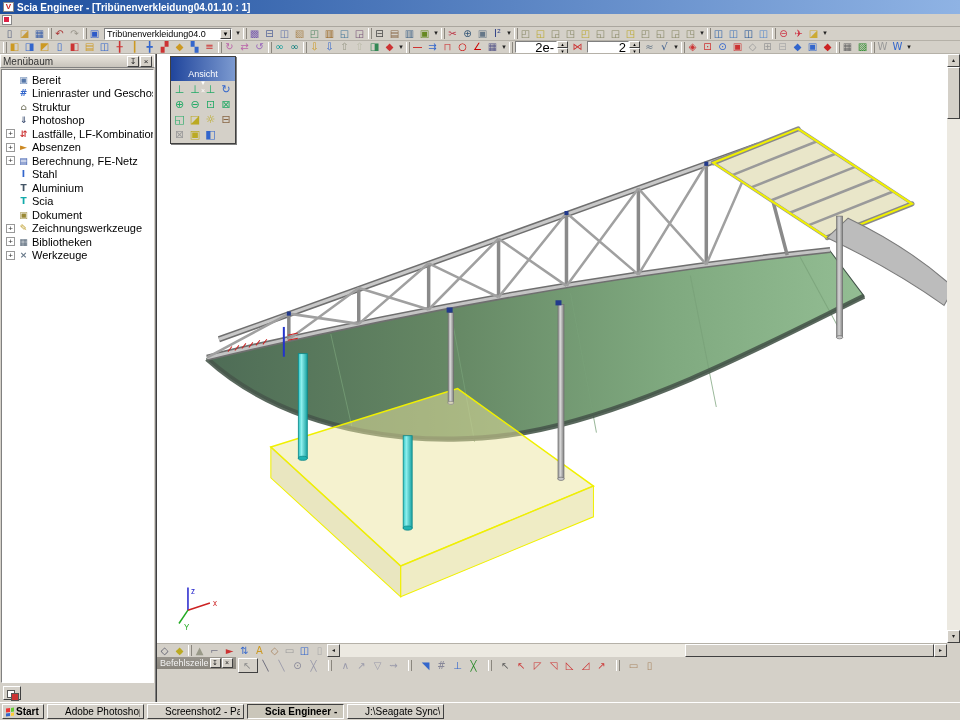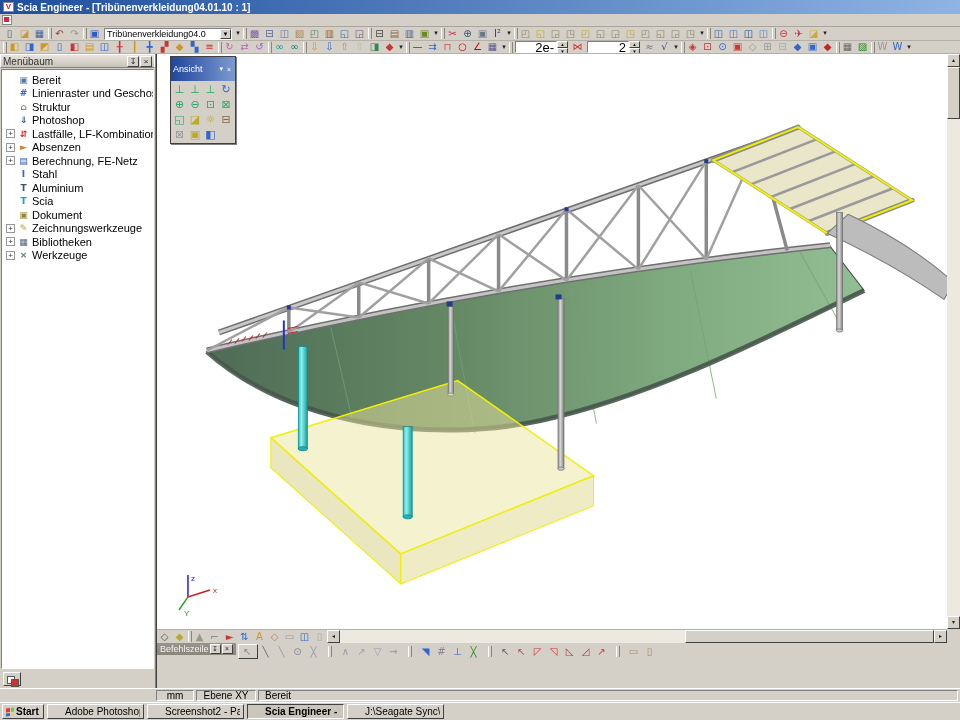--- a/index.html
+++ b/index.html
@@ -52,21 +52,21 @@
   .dock-tab::before { content:""; position:absolute; left:3px; top:3px; width:6px; height:6px; background:#fff; border:1px solid #555; }
   .dock-tab::after { content:""; position:absolute; left:7px; top:6px; width:6px; height:6px; background:#c33; border:1px solid #555; }
 
   .rcol { flex: 1; display: flex; flex-direction: column; min-width: 0; }
   .viewport { flex: 1; position: relative; background: #fff; border-left: 1px solid #404040; min-height: 0; }
   .canvas { position: absolute; left: 0; top: 0; right: 13px; bottom: 14px; background: #fff; overflow: hidden; }
   .canvas svg { width: 100%; height: 100%; display: block; }
 
   
   .ansicht { position: absolute; left: 13px; top: 2px; width: 66px; background: var(--chrome); border: 1px solid #404040; box-shadow: 1px 1px 0 #808080; z-index: 5; }
-  .ahead { height: 11px; background: linear-gradient(to right,#20459c,#7c9ad0); color: #fff; font-size: 9px; display: flex; align-items: center; padding: 12px 2px; }
+  .ahead { height: 11px; background: linear-gradient(to right,#20459c,#7c9ad0); color: #fff; font-size: 9px; display: flex; align-items: center; padding: 12px 2px; flex-direction: column; }
   .ahead .atitle { flex: 1; line-height: 10px; }
   .ahead .abtn { font-size: 7px; padding: 0 2px; color: #fff; }
   .agrid { display: grid; grid-template-columns: repeat(4, 1fr); padding: 1px; }
   .agrid .ticn { width: 15px; height: 15px; }
   .agrid .ticn b { font-size: 11px; }
 
   
   .vscroll { position: absolute; right: 0; top: 0; bottom: 14px; width: 13px; background: #ece9e1; display: flex; flex-direction: column; }
   .sbtn { width: 13px; height: 13px; background: var(--chrome); border: 1px solid; border-color: #fff #404040 #404040 #fff; font-size: 6px; line-height: 11px; text-align: center; flex: 0 0 auto; color: #222; }
   .vthumb { height: 52px; background: var(--chrome); border: 1px solid; border-color: #fff #404040 #404040 #fff; flex: 0 0 auto; }
@@ -829,26 +829,20 @@
               </span>
               <span class="ticn" style="--c: #aa8866;">
                 <b>▯</b>
               </span>
           </span>
         </div>
       </div>
     </div>
   </div>
 
-  <div class="statusbar">
-    <span class="scell s0"></span>
-    <span class="scell s1">mm</span>
-    <span class="scell s2">Ebene XY</span>
-    <span class="scell s3">Bereit</span>
-  </div>
 
   <div class="taskbar">
     <span class="startbtn">
       <span class="flag">
           <i></i>
           <i></i>
           <i></i>
           <i></i>
         </span>
       <span>Start</span>

